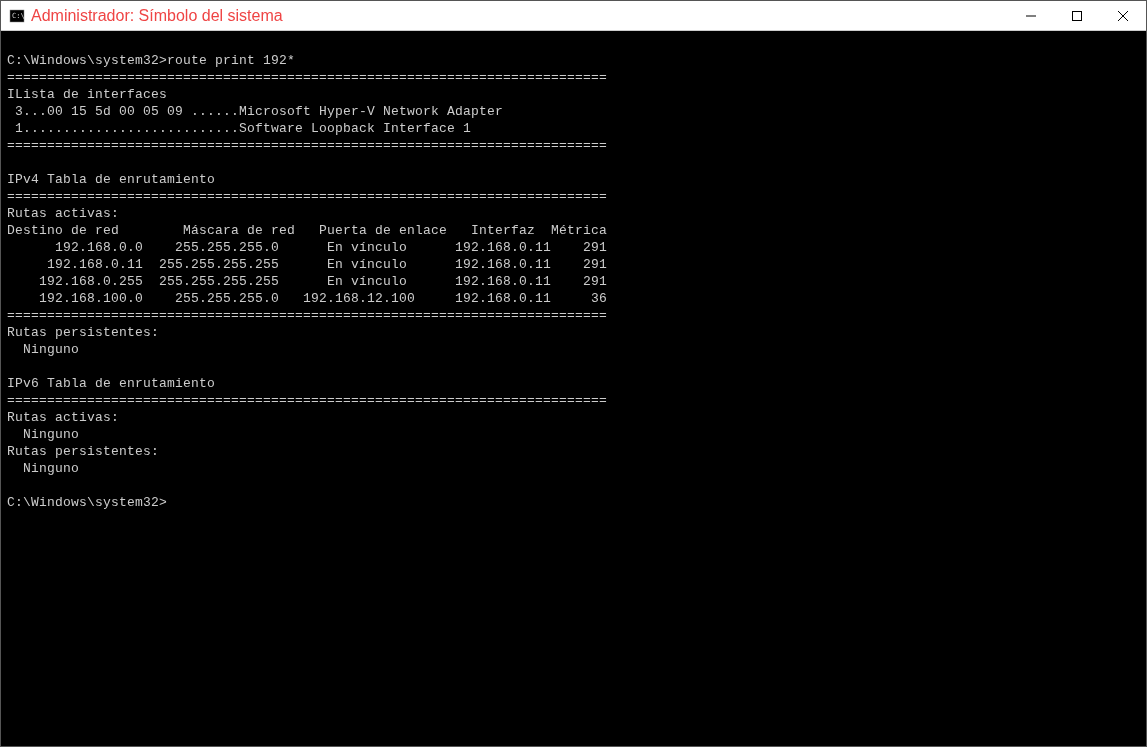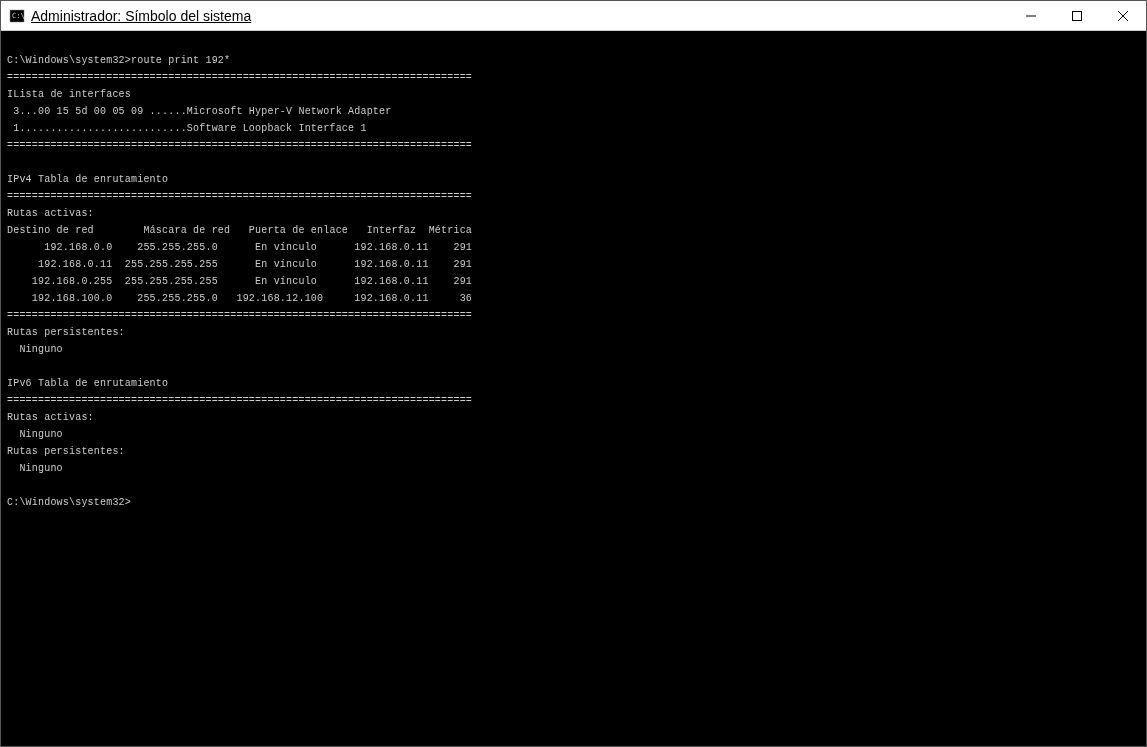--- a/index.html
+++ b/index.html
@@ -28,42 +28,41 @@
     .app-icon {
       width: 16px;
       height: 16px;
       display: flex;
       align-items: center;
       justify-content: center;
     }
     .app-icon svg { width: 16px; height: 16px; }
     .title-text {
       font-family: 'Segoe UI', Tahoma, sans-serif;
-      font-size: 14px;
-      color: #000000;
-      text-decoration: underline;
+      font-size: 16px;
+      color: #ef4444;
     }
     .titlebar-right { display: flex; height: 100%; }
     .win-btn {
       width: 46px;
       height: 100%;
       display: flex;
       align-items: center;
       justify-content: center;
       font-family: 'Segoe UI', sans-serif;
       font-size: 10px;
       color: #000;
       background: transparent;
       border: none;
       cursor: pointer;
     }
     .console {
       background: #000;
       color: #ccc;
-      font-size: 10px;
+      font-size: 13px;
       line-height: 17px;
       padding: 4px 6px;
       white-space: pre;
       height: calc(100% - 30px);
       overflow: hidden;
       letter-spacing: 0.2px;
     }
     .prompt-line { color: #ccc; }
   </style>
 </head>

